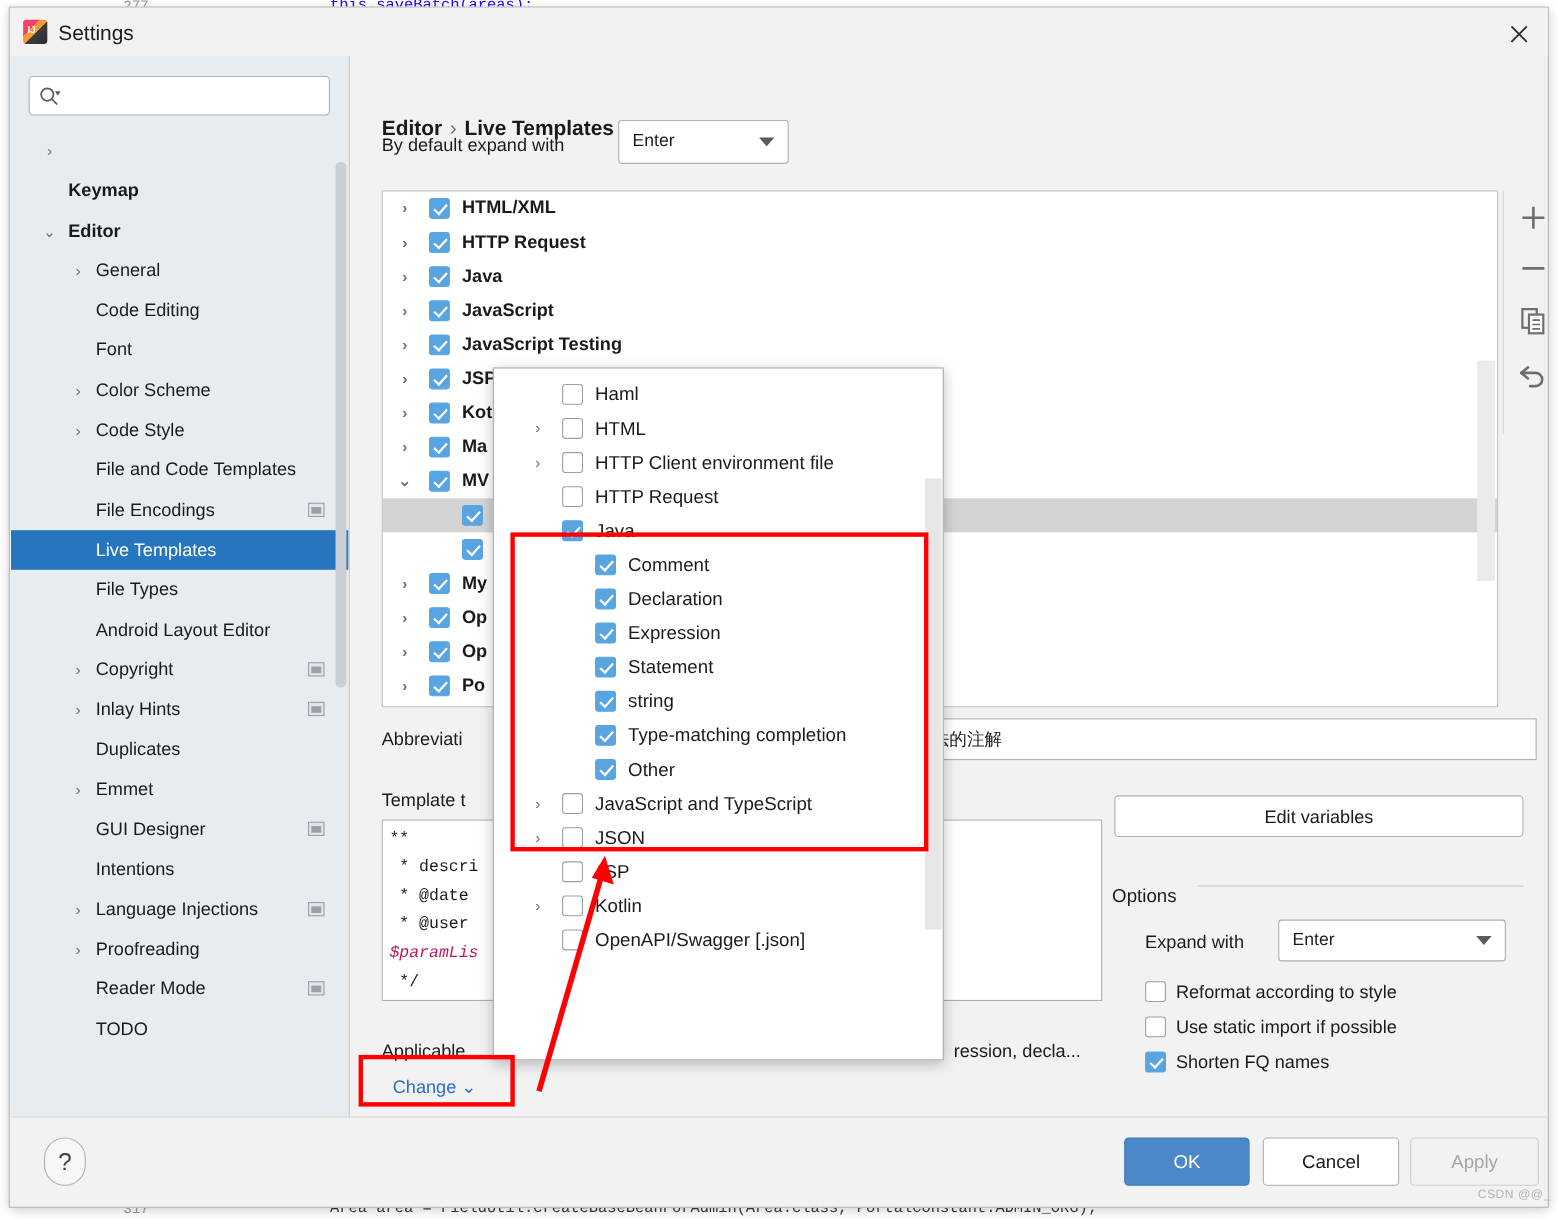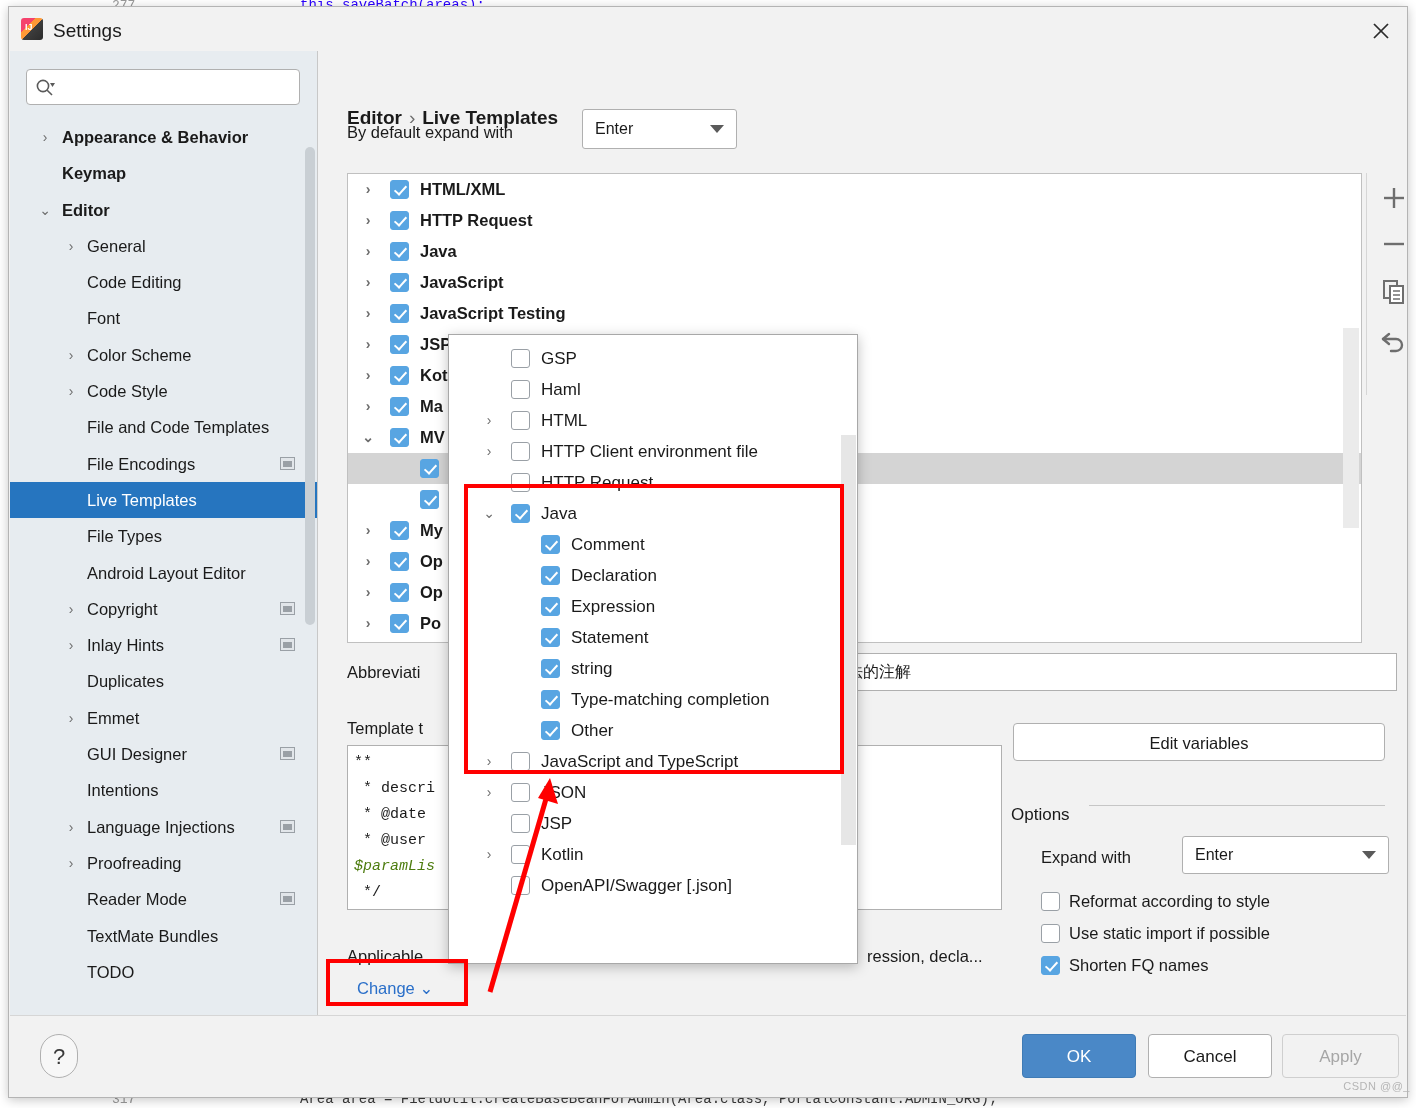--- a/index.html
+++ b/index.html
@@ -237,21 +237,20 @@
     font-size: 16.5px;
     color: #1a1a1a;
   }
   .combo {
     position: absolute;
     background: #ffffff;
     border: 1px solid #b0b0b0;
     border-radius: 3px;
     box-sizing: border-box;
     cursor: pointer;
-    margin-left: 20px;
   }
   .combo .cval {
     position: absolute;
     left: 12px;
     top: 50%;
     transform: translateY(-50%);
     font-size: 16px;
     color: #1a1a1a;
   }
   .combo .carrow {
@@ -385,21 +384,21 @@
     border: 1px solid #b0b0b0;
     box-sizing: border-box;
     font-family: "Liberation Mono", monospace;
     font-size: 15px;
     color: #1a1a1a;
     line-height: 26px;
     padding: 4px 6px;
     white-space: pre;
     overflow: hidden;
   }
-  .var-red { color: #4d7c0f; font-style: italic; }
+  .var-red { color: #be185d; font-style: italic; }
   .change-link {
     position: absolute;
     font-size: 16.5px;
     color: #2a6fc9;
     cursor: pointer;
   }
   .applicable-desc {
     position: absolute;
     font-size: 16.5px;
     color: #1a1a1a;
@@ -610,21 +609,20 @@
             <circle cx="8" cy="8" r="5.6" fill="none" stroke="#5a5a5a" stroke-width="1.6"></circle>
             <line x1="12.2" y1="12.2" x2="17" y2="17" stroke="#5a5a5a" stroke-width="1.6"></line>
             <polygon points="15,5 20,5 17.5,9" fill="#5a5a5a"></polygon>
           </svg>
         </span>
         <input class="search-input" type="text" placeholder="" style="">
       </div>
       <div class="tree" id="sidebar-tree">
           <div class="tree-row bold">
             <span class="arrow" style="left: 28px;">›</span>
-            <span class="label" style="left: 52px;">Appearance &amp; Behavior</span>
           </div>
           <div class="tree-row bold">
             <span class="label" style="left: 52px;">Keymap</span>
           </div>
           <div class="tree-row bold">
             <span class="arrow" style="left: 28px;">⌄</span>
             <span class="label" style="left: 52px;">Editor</span>
           </div>
           <div class="tree-row">
             <span class="arrow" style="left: 54px;">›</span>
@@ -689,23 +687,20 @@
             <span class="label" style="left: 77px;">Language Injections</span>
             <span class="badge"></span>
           </div>
           <div class="tree-row">
             <span class="arrow" style="left: 54px;">›</span>
             <span class="label" style="left: 77px;">Proofreading</span>
           </div>
           <div class="tree-row">
             <span class="label" style="left: 77px;">Reader Mode</span>
             <span class="badge"></span>
-          </div>
-          <div class="tree-row">
-            <span class="label" style="left: 77px;">TextMate Bundles</span>
           </div>
           <div class="tree-row">
             <span class="label" style="left: 77px;">TODO</span>
           </div>
         </div>
       <div class="sb-scroll"></div>
     </div>
     <div class="sidebar-divider"></div>
 
     <div class="main">
@@ -868,24 +863,20 @@
       <div class="ok-btn">OK</div>
       <div class="cancel-btn">Cancel</div>
       <div class="apply-btn">Apply</div>
     </div>
   </div>
 
   <div class="popup">
     <div id="popup-rows" style="padding-top:8px;">
         <div class="pop-row">
           <span class="cb" style="left: 62px; top: 6px;"></span>
-          <span class="plabel" style="left: 92px;">GSP</span>
-        </div>
-        <div class="pop-row">
-          <span class="cb" style="left: 62px; top: 6px;"></span>
           <span class="plabel" style="left: 92px;">Haml</span>
         </div>
         <div class="pop-row">
           <span class="parrow" style="left: 32px;">›</span>
           <span class="cb" style="left: 62px; top: 6px;"></span>
           <span class="plabel" style="left: 92px;">HTML</span>
         </div>
         <div class="pop-row">
           <span class="parrow" style="left: 32px;">›</span>
           <span class="cb" style="left: 62px; top: 6px;"></span>

